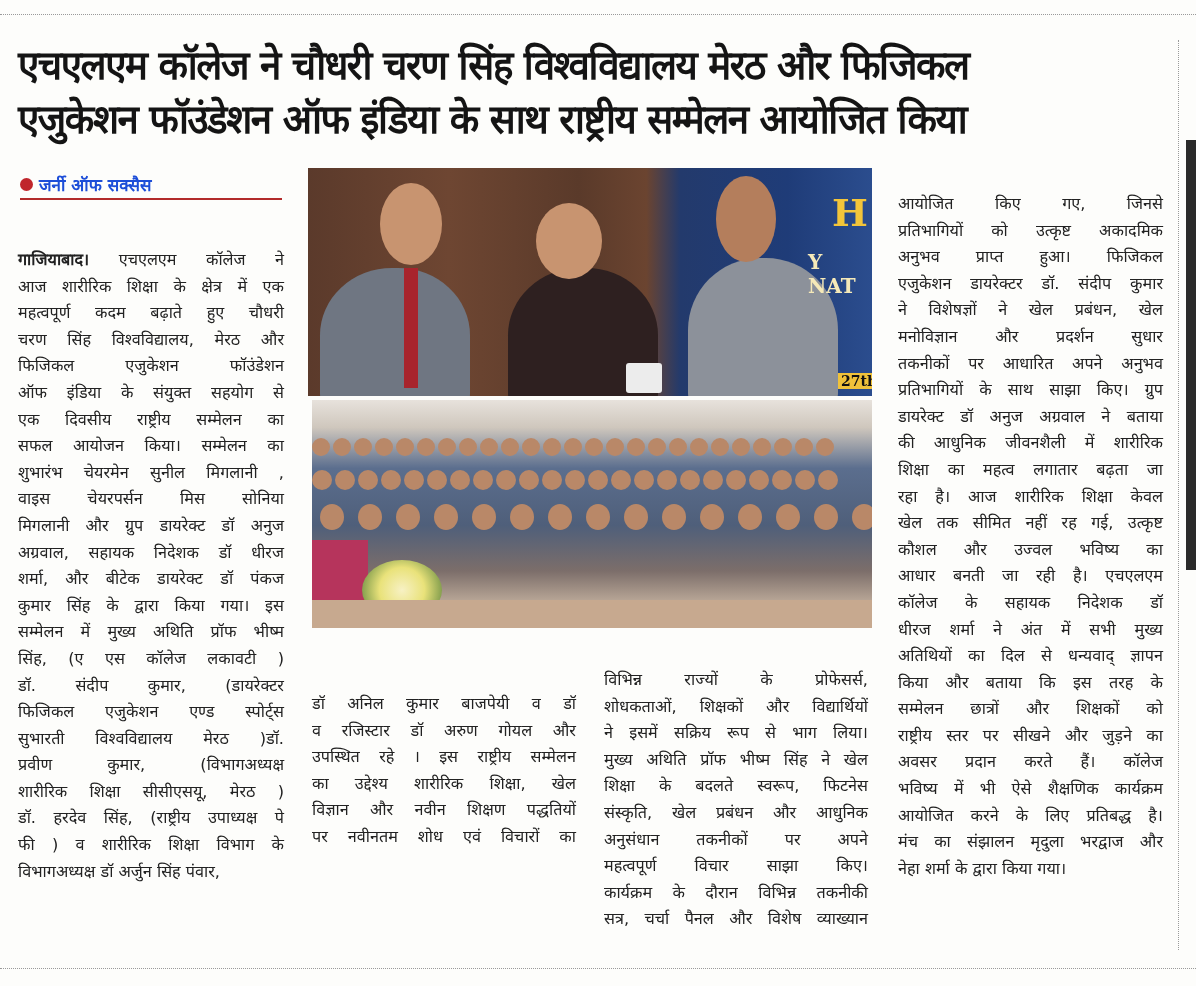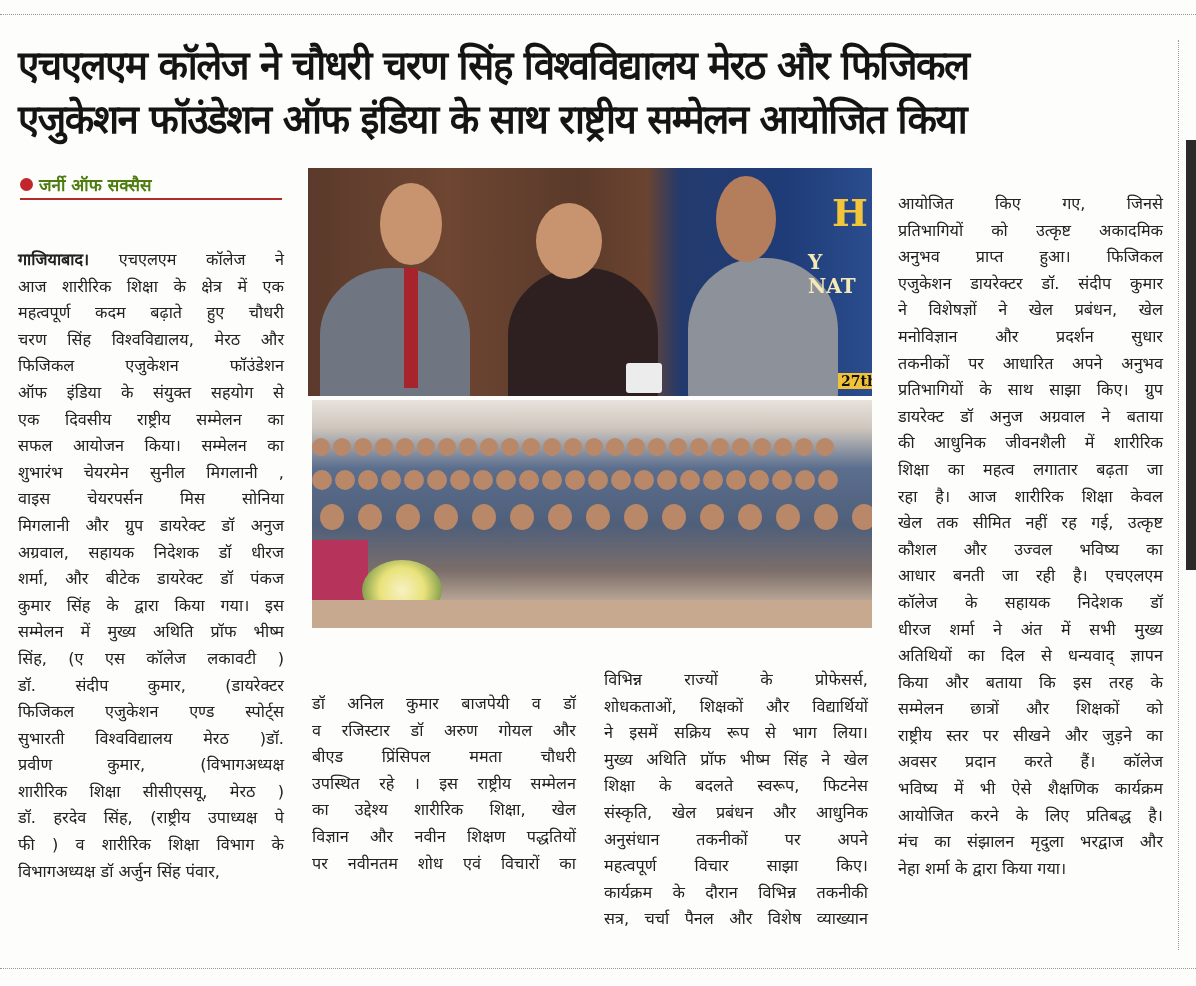--- a/index.html
+++ b/index.html
@@ -7,21 +7,21 @@
        font-family:"DejaVu Sans",sans-serif;color:#1d1d1d;}
   .rule-h{position:absolute;left:0;width:1196px;height:0;border-top:1px dotted #9a9a9a;}
   .rule-v{position:absolute;width:0;border-left:1px dotted #9a9a9a;}
   .headline{position:absolute;left:18px;top:38px;width:1150px;margin:0;
             font-family:"DejaVu Sans",sans-serif;font-weight:bold;font-size:40px;line-height:54px;
             letter-spacing:-1.5px;color:#141414;text-align:left;transform:scaleX(0.96);transform-origin:left;}
   .headline span{display:block;white-space:nowrap;}
   .byline{position:absolute;left:20px;top:170px;width:262px;height:28px;border-bottom:2px solid #b22a2a;
           display:flex;align-items:center;gap:6px;}
   .byline .dot{width:13px;height:13px;border-radius:50%;background:#c0262c;display:inline-block;}
-  .byline .txt{color:#4d7c0f;font-weight:bold;font-size:17px;}
+  .byline .txt{color:#1d4ed8;font-weight:bold;font-size:17px;}
   .col{position:absolute;font-size:16.2px;line-height:26.6px;text-align:justify;color:#222;margin-top:19px;}
   .col .line{display:block;text-align:justify;text-align-last:justify;white-space:nowrap;}
   .col .line.last{text-align-last:left;}
   .dateline{font-weight:bold;}
   .photo{position:absolute;overflow:hidden;}
   .photo-top{left:308px;top:168px;width:564px;height:228px;
      background:linear-gradient(90deg,#5b3a2b 0%,#6e4632 25%,#5a3a2a 48%,#6b4430 60%,#233a6c 66%,#1f3c78 85%,#2b4d8e 100%);}
   .photo-bottom{left:312px;top:400px;width:560px;height:228px;
      background:linear-gradient(180deg,#e7e2dc 0%,#cfc7bd 12%,#5b6e8e 30%,#4f5f7a 55%,#7c6e6a 75%,#c9b6a3 92%,#d7c8b8 100%);}
   .person{position:absolute;border-radius:48% 48% 10% 10%;}
@@ -160,21 +160,20 @@
       <i style="width:24px;height:26px"></i>
   </div>
   <div style="position:absolute;left:0;top:140px;width:56px;height:88px;background:#b6345c;"></div>
   <div style="position:absolute;left:50px;top:160px;width:80px;height:60px;background:radial-gradient(circle,#f7f1c4 0%,#e9e27a 45%,#4d7a36 100%);border-radius:50%;"></div>
   <div style="position:absolute;left:0;top:200px;width:560px;height:28px;background:#c7a98f;"></div>
 </div>
 
 <div class="col" style="left:312px;top:672px;width:264px;">
   <span class="line">डॉ अनिल कुमार बाजपेयी व  डॉ</span>
   <span class="line">व रजिस्टार डॉ अरुण गोयल  और</span>
-  <span class="line">बीएड प्रिंसिपल ममता चौधरी</span>
   <span class="line">उपस्थित रहे  । इस राष्ट्रीय सम्मेलन</span>
   <span class="line">का उद्देश्य शारीरिक शिक्षा, खेल</span>
   <span class="line">विज्ञान और नवीन शिक्षण पद्धतियों</span>
   <span class="line">पर नवीनतम शोध एवं विचारों का</span>
 </div>
 
 <div class="col" style="left:604px;top:648px;width:264px;">
   <span class="line">विभिन्न राज्यों के प्रोफेसर्स,</span>
   <span class="line">शोधकताओं, शिक्षकों और विद्यार्थियों</span>
   <span class="line">ने इसमें सक्रिय रूप से भाग लिया।</span>

